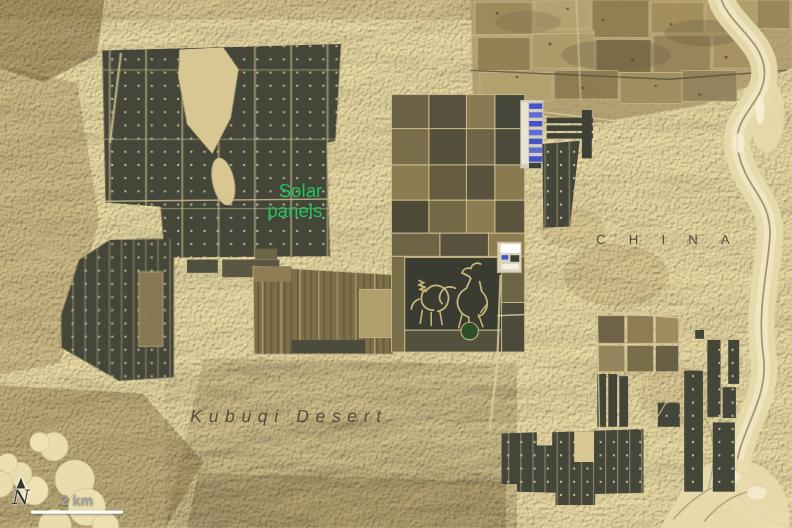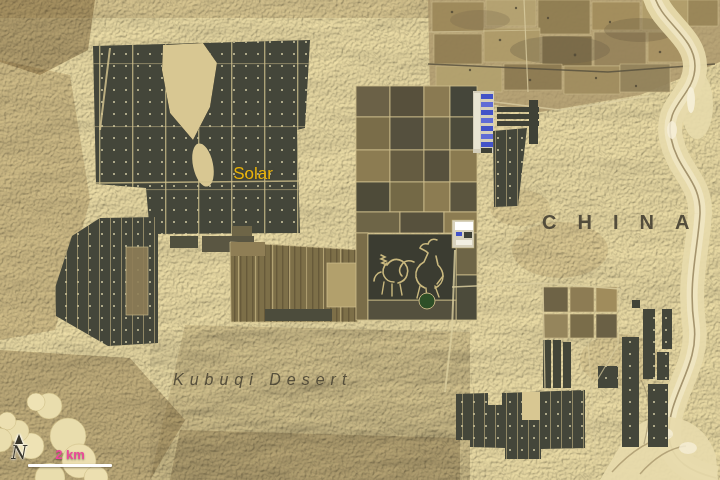--- a/index.html
+++ b/index.html
@@ -1,28 +1,28 @@
 <!DOCTYPE html>
 <html><head>
 <meta charset="utf-8">
 <style>
   html,body{margin:0;padding:0;background:#222;}
   .stage{position:relative;width:720px;height:480px;overflow:hidden;
          font-family:"Liberation Sans",sans-serif;}
   .stage svg{position:absolute;inset:0;display:block;}
   .label{position:absolute;pointer-events:none;white-space:nowrap;}
-  .lbl-solar{left:213px;top:165px;width:80px;text-align:center;color:#eab308;
+  .lbl-solar{left:213px;top:165px;width:80px;text-align:right;color:#22c55e;
              font-size:17px;font-weight:500;line-height:1.08;
              text-shadow:0 0 3px rgba(70,65,40,.35);}
-  .lbl-china{left:542px;top:211px;font-size:20px;font-weight:700;
+  .lbl-china{left:542px;top:211px;font-size:12px;font-weight:400;
              letter-spacing:21px;color:rgba(72,66,52,.92);}
   .lbl-desert{left:173px;top:371px;font-size:16px;font-style:italic;font-weight:500;
               letter-spacing:6px;color:rgba(72,66,50,.88);}
   .scalebar{position:absolute;left:28px;top:447px;width:84px;text-align:center;}
-  .scalebar .txt{color:#ec4899;font-size:13px;font-weight:600;
+  .scalebar .txt{color:#a3a3a3;font-size:13px;font-weight:600;
                  text-shadow:0 1px 2px rgba(40,35,20,.55);}
   .scalebar .line{margin-top:2px;height:2.5px;background:#fff;border-radius:1px;
                   box-shadow:0 1px 2px rgba(40,35,20,.45);}
   .compass{position:absolute;left:6px;top:434px;width:26px;text-align:center;}
   .compass .arrow{width:0;height:0;margin:0 auto;
                   border-left:4.5px solid transparent;border-right:4.5px solid transparent;
                   border-bottom:10px solid #39362b;
                   filter:drop-shadow(0 0 1px #fff) drop-shadow(0 0 1px #fff);}
   .compass .n{font-family:"DejaVu Serif",serif;font-style:italic;font-size:18px;
               line-height:1;color:#39362b;
@@ -296,20 +296,21 @@
     <circle cx="7" cy="421" r="9" fill="#ecdfb0"></circle>
     <circle cx="49" cy="406" r="13" fill="#e9ddad"></circle>
     <circle cx="36" cy="402" r="9" fill="#eee2b4"></circle>
     <circle cx="0" cy="440" r="12" fill="#e9ddad"></circle>
     <circle cx="96" cy="478" r="12" fill="#ecdfb0"></circle>
   </g>
 </svg>
 
 <div class="label lbl-solar">
   <div>Solar</div>
+  <div>panels</div>
 </div>
 
 <div class="label lbl-china">CHINA</div>
 
 <div class="label lbl-desert">Kubuqi Desert</div>
 
 <div class="scalebar">
   <div class="txt">2 km</div>
   <div class="line"></div>
 </div>

